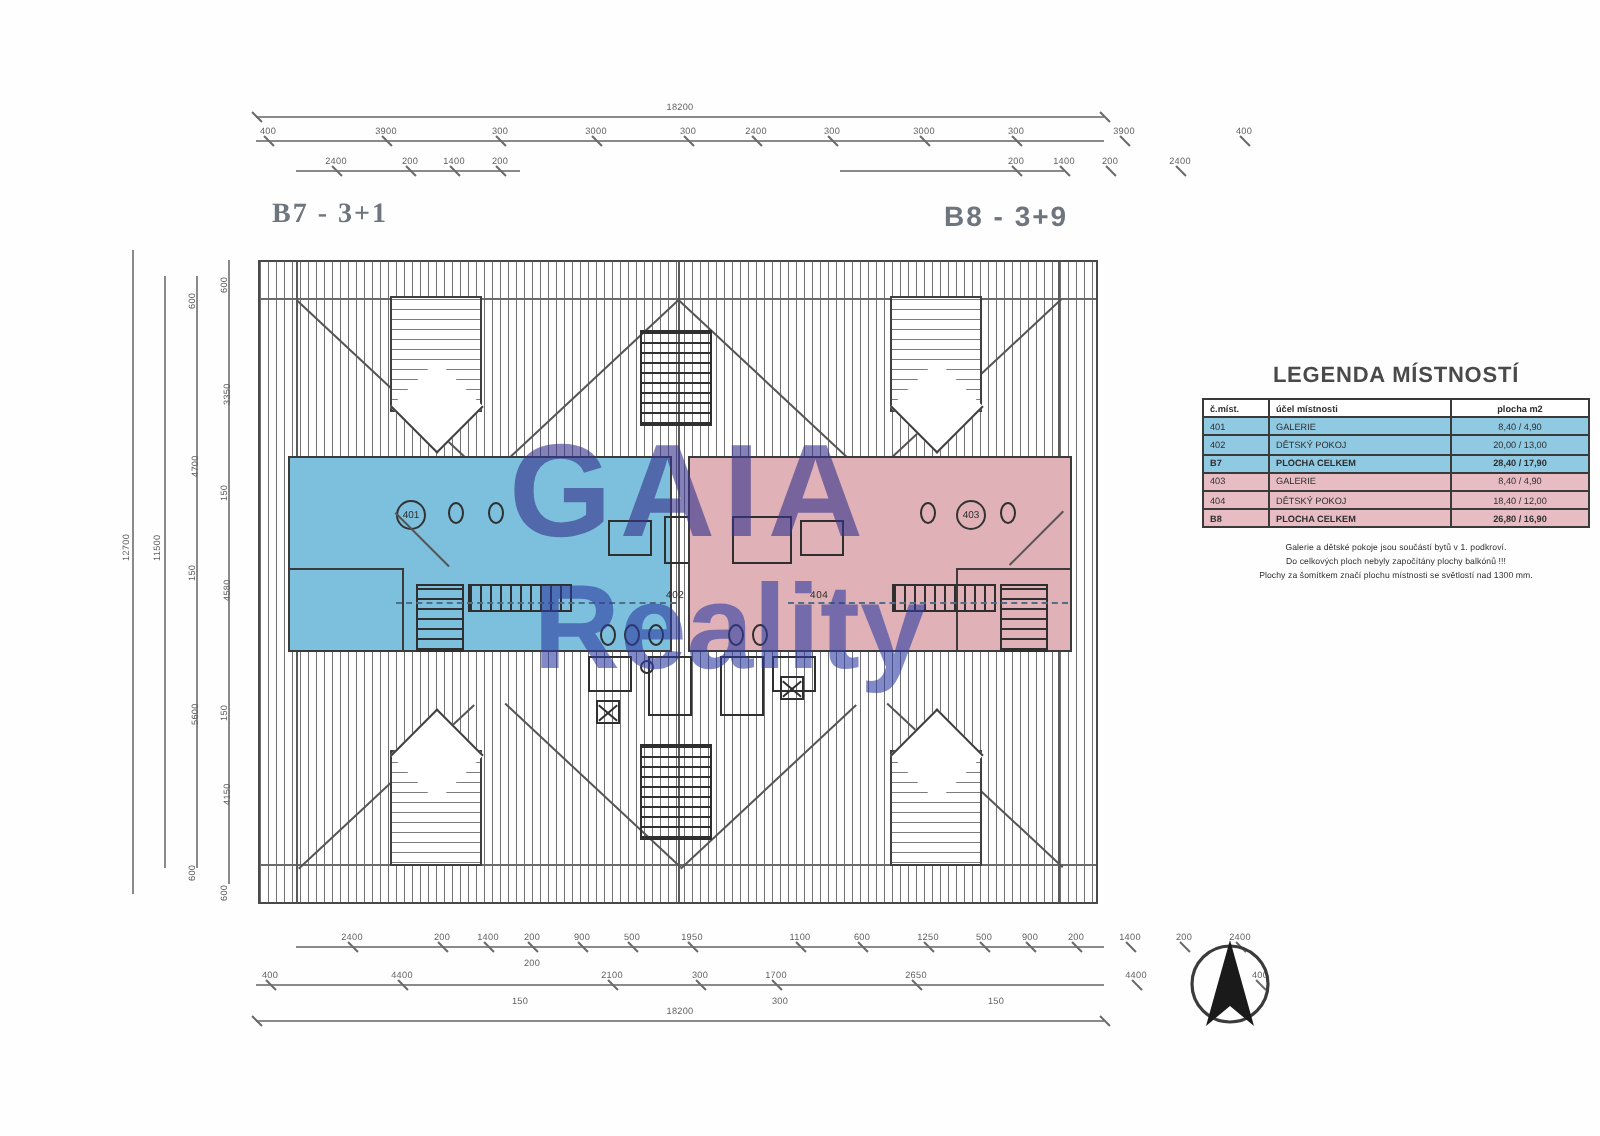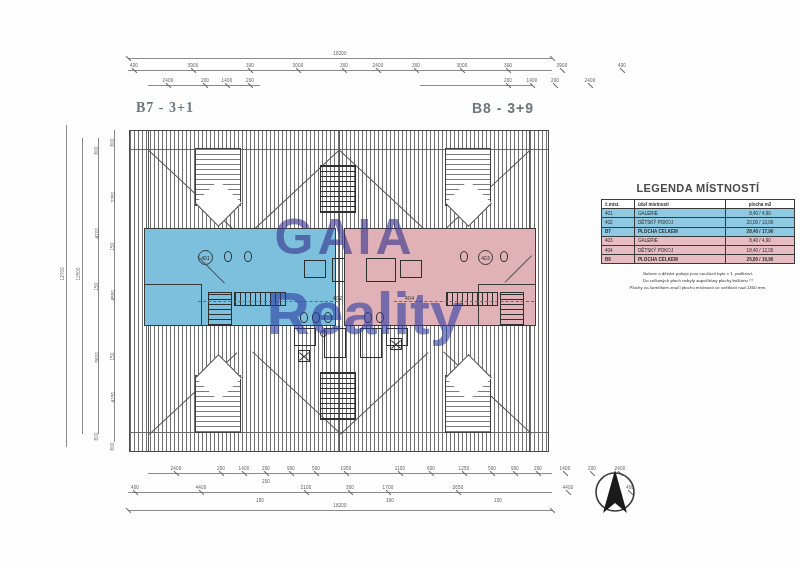--- a/index.html
+++ b/index.html
@@ -309,21 +309,21 @@
     top: 212px;
     width: 300px;
     height: 130px;
     pointer-events: none;
   }
   .wm-gaia {
     position: absolute;
     left: 0; top: 0;
     width: 300px;
     text-align: center;
-    font-size: 50px;
+    font-size: 66px;
     font-weight: bold;
     letter-spacing: 4px;
     color: rgba(55,52,140,0.62);
     line-height: 1;
   }
   .wm-reality {
     position: absolute;
     left: 40px;
     top: 72px;
     width: 260px;

